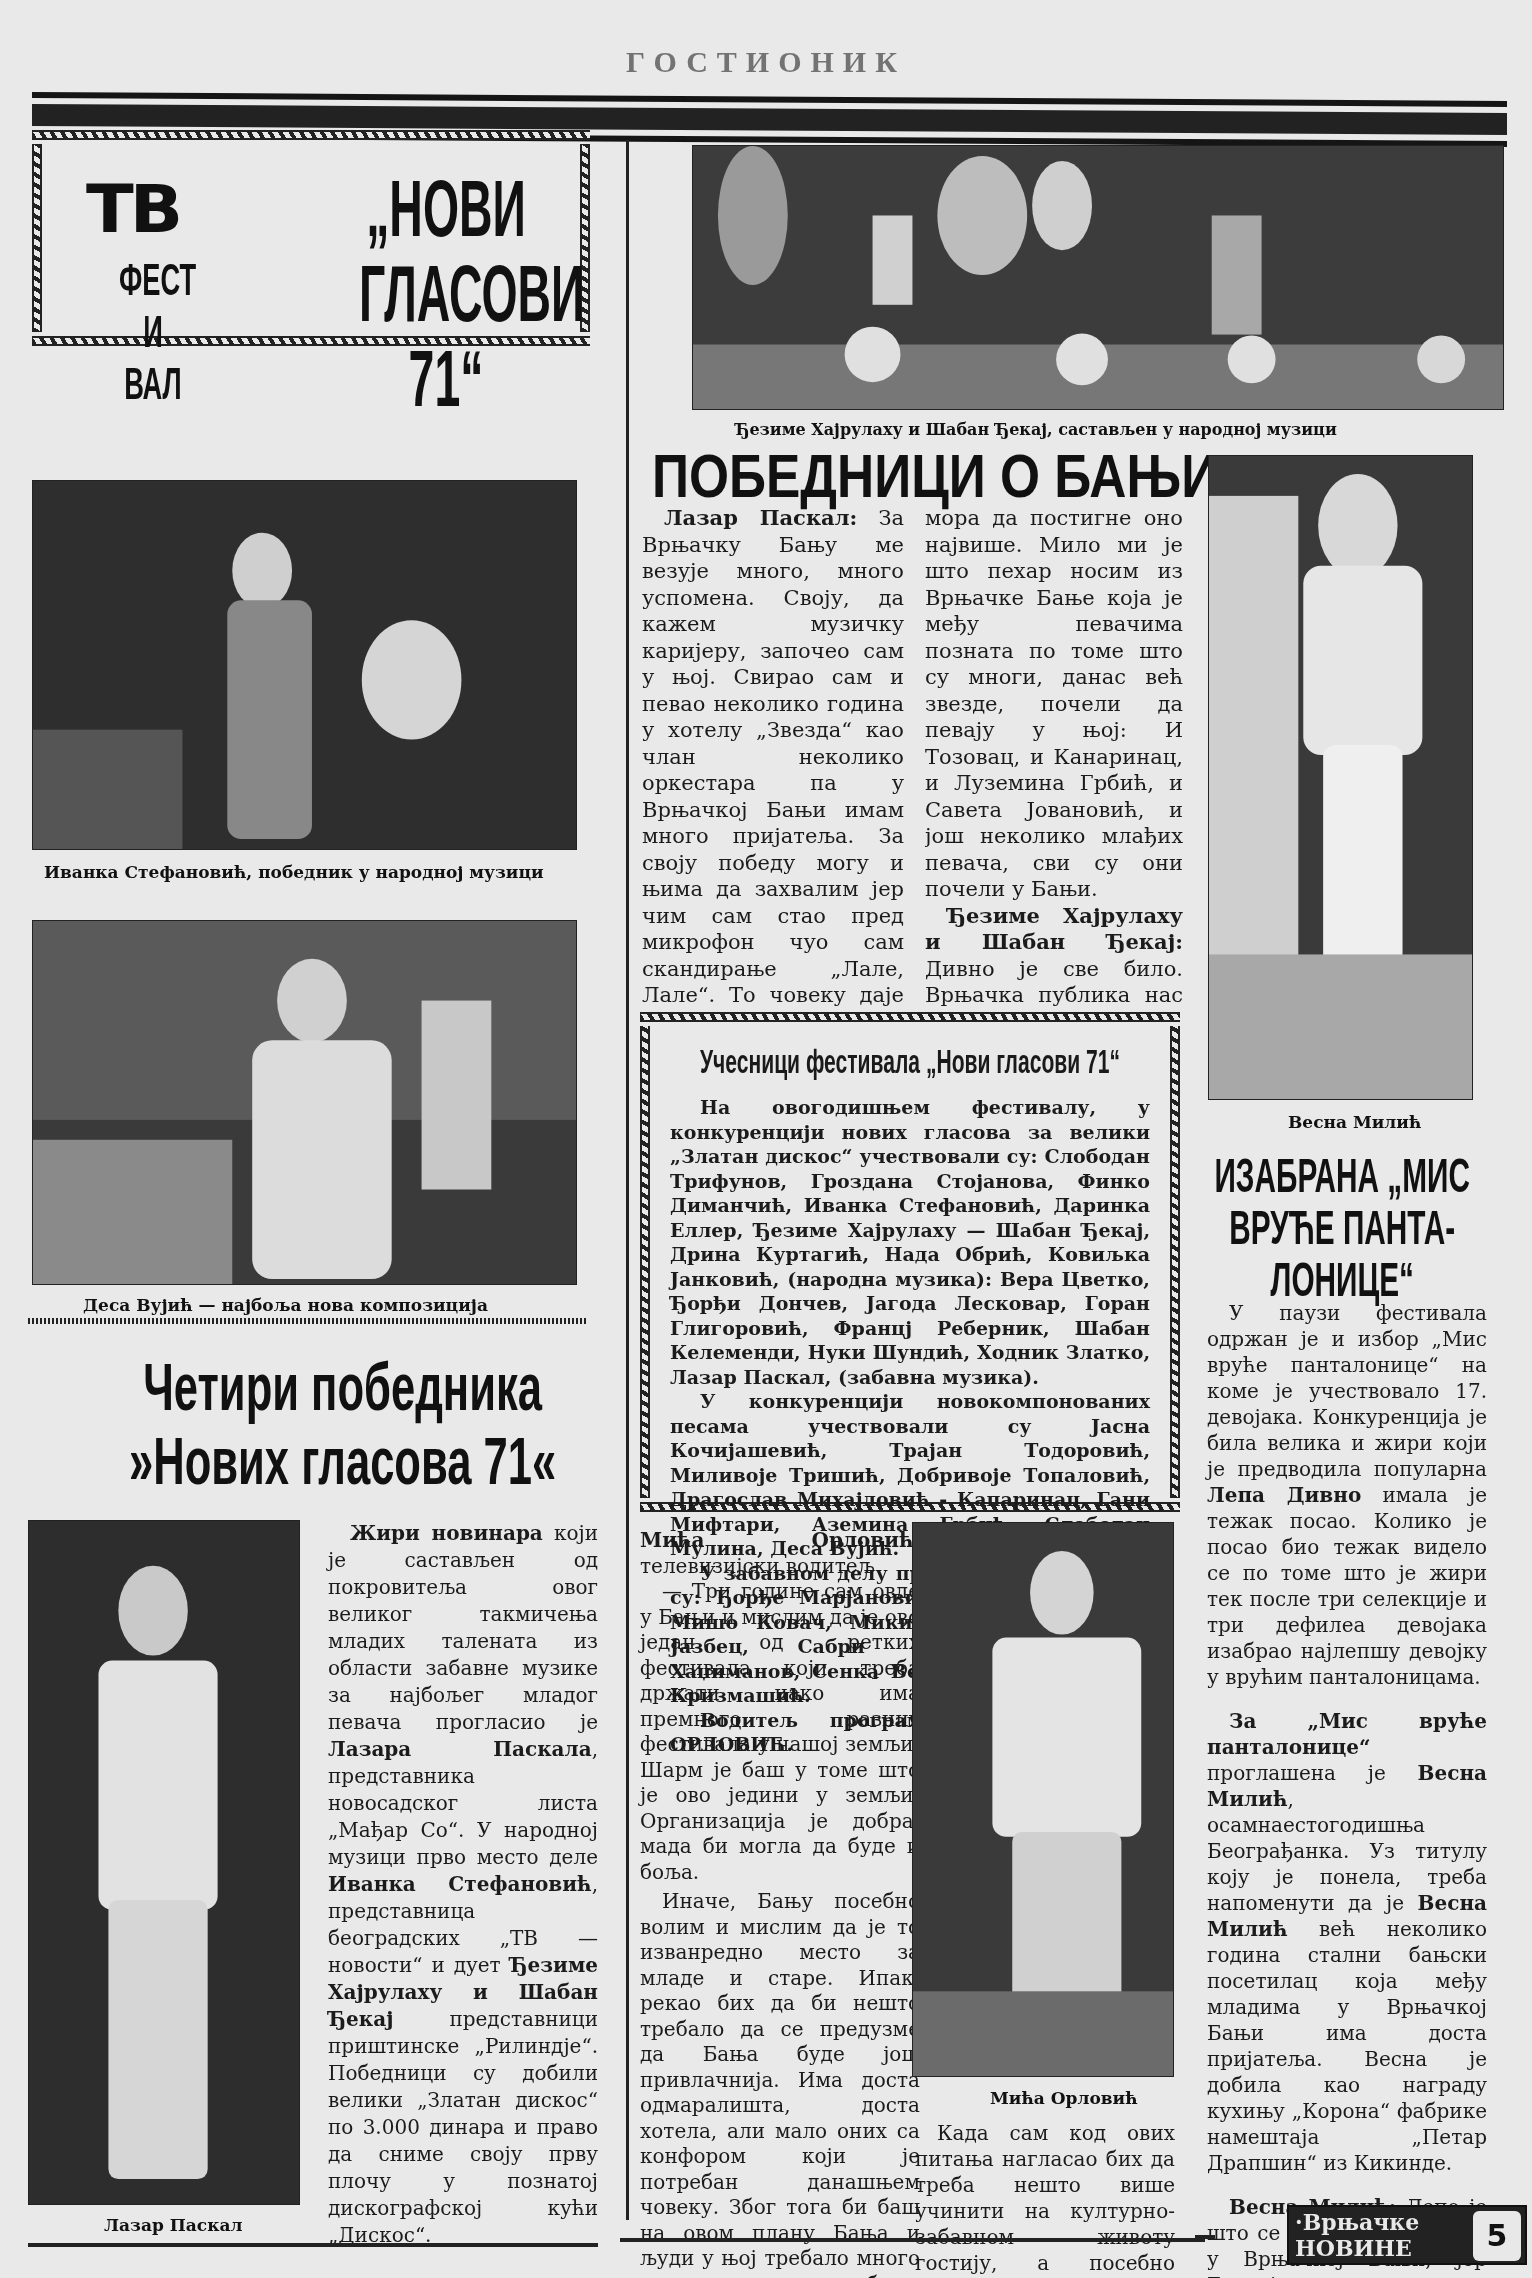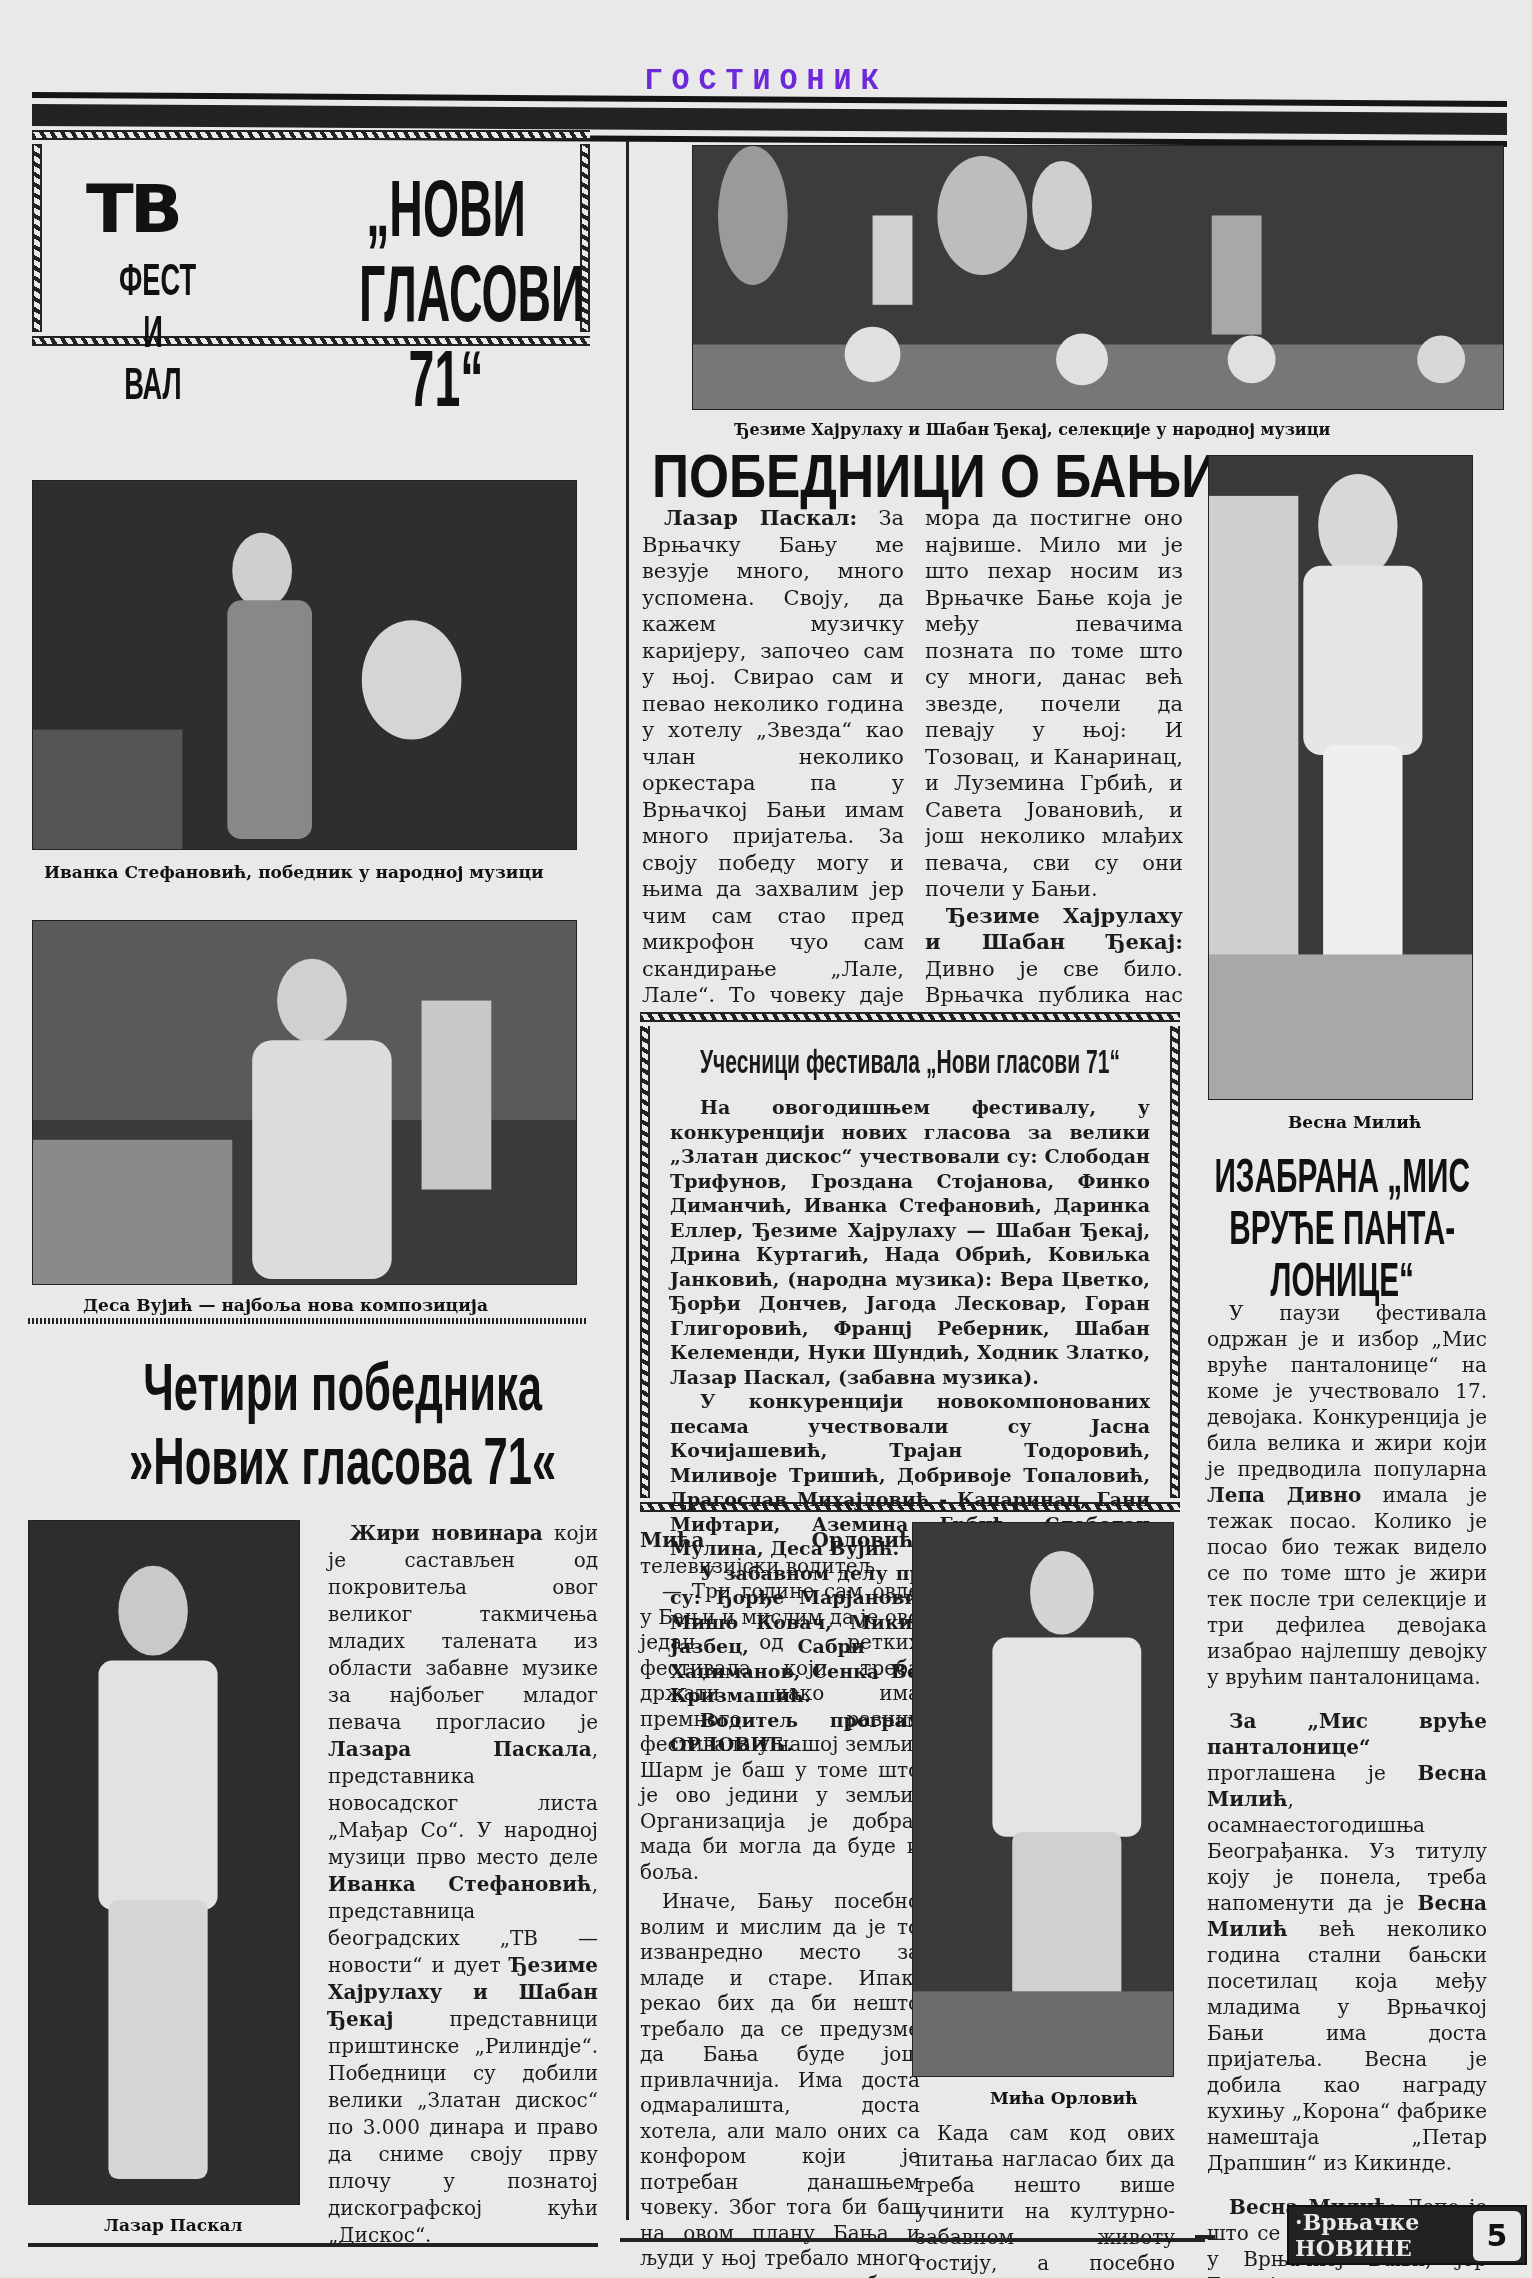--- a/index.html
+++ b/index.html
@@ -6,23 +6,23 @@
   html, body { width: 1532px; height: 2278px; }
   body {
     background: #e9e9e9;
     color: #1a1a1a;
     font-family: "DejaVu Serif", "Liberation Serif", serif;
     position: relative;
     overflow: hidden;
   }
   .abs { position: absolute; }
   .masthead {
-    left: 0; width: 1532px; top: 64px; text-align: center;
-    font-family: Liberation Mono, monospace; font-weight: bold;
-    font-size: 30px; letter-spacing: 9px; color: #6d28d9;
+    left: 0; width: 1532px; top: 45px; text-align: center;
+    font-family: Liberation Serif, serif; font-weight: bold;
+    font-size: 30px; letter-spacing: 9px; color: #737373;
   }
   .top-rule { left: 32px; width: 1475px; top: 92px; height: 60px; transform: skewY(0.35deg); transform-origin: left top; }
   .top-rule .r1 { position: absolute; left:0; right:0; top: 0; height: 6px; background:#151515; }
   .top-rule .r2 { position: absolute; left:0; right:0; top: 12px; height: 22px; background:#222; }
   .top-rule .r3 { position: absolute; left:0; right:0; top: 40px; height: 6px; background:#151515; }
 
   .rope-h { height: 10px; background: repeating-linear-gradient(60deg, #222 0 4px, #e9e9e9 4px 9px); border-top: 2px solid #222; border-bottom: 2px solid #222; }
   .rope-v { width: 10px; background: repeating-linear-gradient(30deg, #222 0 4px, #e9e9e9 4px 9px); border-left: 2px solid #222; border-right: 2px solid #222; }
 
   .tv-box { left: 32px; top: 130px; width: 558px; height: 216px; }
@@ -98,21 +98,21 @@
     <ellipse cx="370" cy="60" rx="30" ry="45" fill="#cfcfcf"></ellipse>
     <rect x="180" y="70" width="40" height="90" fill="#d0d0d0"></rect>
     <rect x="520" y="70" width="50" height="120" fill="#a8a8a8"></rect>
     <rect x="0" y="200" width="812" height="65" fill="#777"></rect>
     <circle cx="180" cy="210" r="28" fill="#e0e0e0"></circle>
     <circle cx="390" cy="215" r="26" fill="#e0e0e0"></circle>
     <circle cx="560" cy="215" r="24" fill="#e0e0e0"></circle>
     <circle cx="750" cy="215" r="24" fill="#d8d8d8"></circle>
   </svg>
 </div>
-<div class="abs caption" style="left:735px;top:420px;font-size:16px;">Ђезиме Хајрулаху и Шабан Ђекај, селекције у народној музици</div>
+<div class="abs caption" style="left:735px;top:420px;font-size:16px;">Ђезиме Хајрулаху и Шабан Ђекај, састављен у народној музици</div>
 
 <div class="abs headline-cond" style="left:652px;top:440px;font-size:62px;transform:scaleX(0.83);">ПОБЕДНИЦИ О БАЊИ</div>
 
 <div class="abs col" style="left:642px;top:505px;width:262px;height:510px;overflow:hidden;">
   <p><b>Лазар Паскал:</b><span> За Врњачку Бању ме везује много, много успомена. Своју, да кажем музичку каријеру, започео сам у њој. Свирао сам и певао неколико година у хотелу „Звезда“ као члан неколико оркестара па у Врњачкој Бањи имам много пријатеља. За своју победу могу и њима да захвалим јер чим сам стао пред микрофон чуо сам скандирање „Лале, Лале“. То човеку даје снагу да да све од себе за своје пријатеље који га подржавају награди. Ова моја награда је и њихова награда и ја се свим својим пријатељима у Бањи захваљујем и поздрављам их.</span></p>
 
 </div>
 <div class="abs col" style="left:925px;top:505px;width:258px;height:510px;overflow:hidden;">
   <p style="text-indent:0"><span>мора да постигне оно највише. Мило ми је што пехар носим из Врњачке Бање која је међу певачима позната по томе што су многи, данас већ звезде, почели да певају у њој: И Тозовац, и Канаринац, и Луземина Грбић, и Савета Јовановић, и још неколико млађих певача, сви су они почели у Бањи.</span></p>
   <p style="margin-top:-12px"><b>Ђезиме Хајрулаху и Шабан Ђекај:</b><span> Дивно је све било. Врњачка публика нас је подржала. Одушевљени смо Врњачком Бањом која на Косову постаје све популарнија, нарочито међу нама младима. У њој свако има понеку шансу и то је велика вредност овог природног места под Гочем. Носимо лепе успомене и жељу да се још много пута са Врњачком Бањом сретнемо.</span></p>

